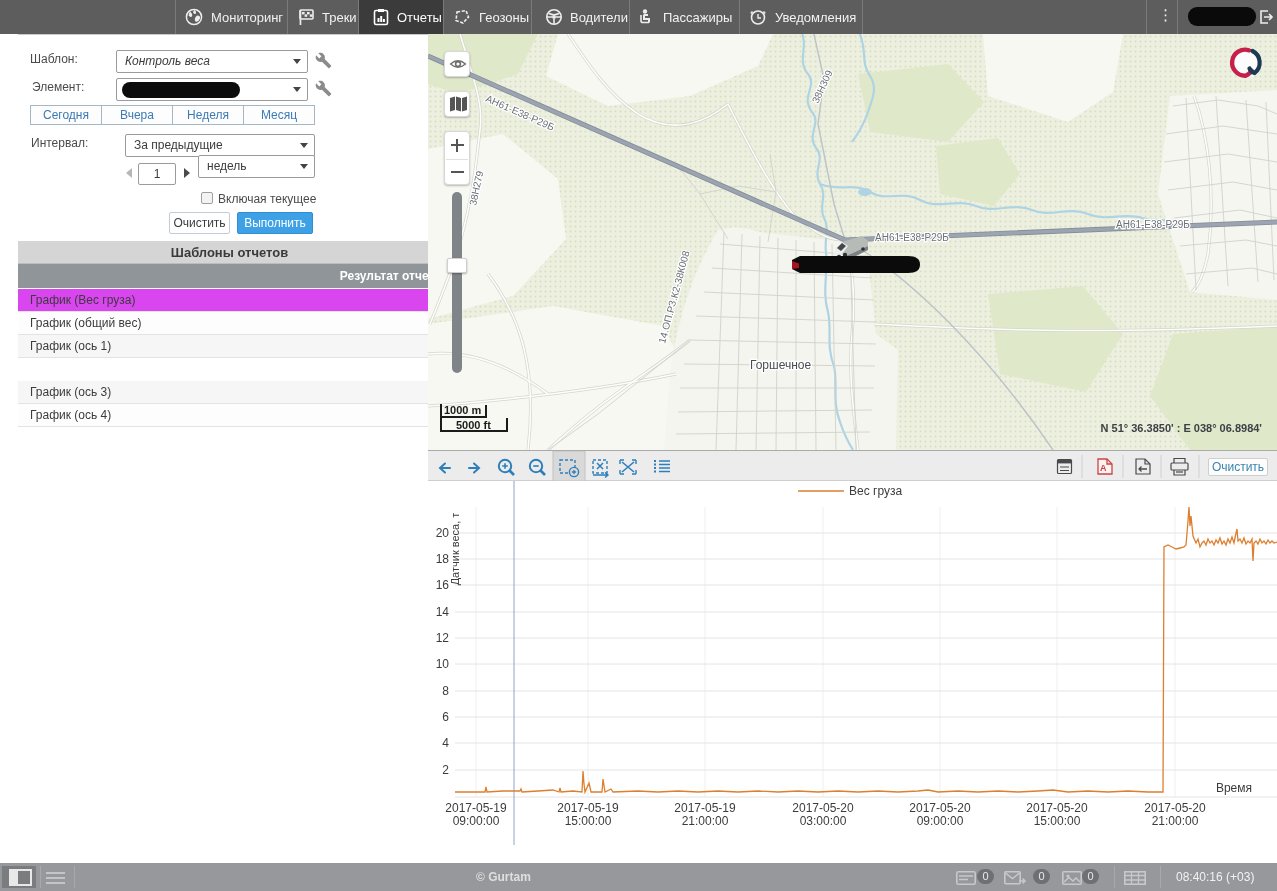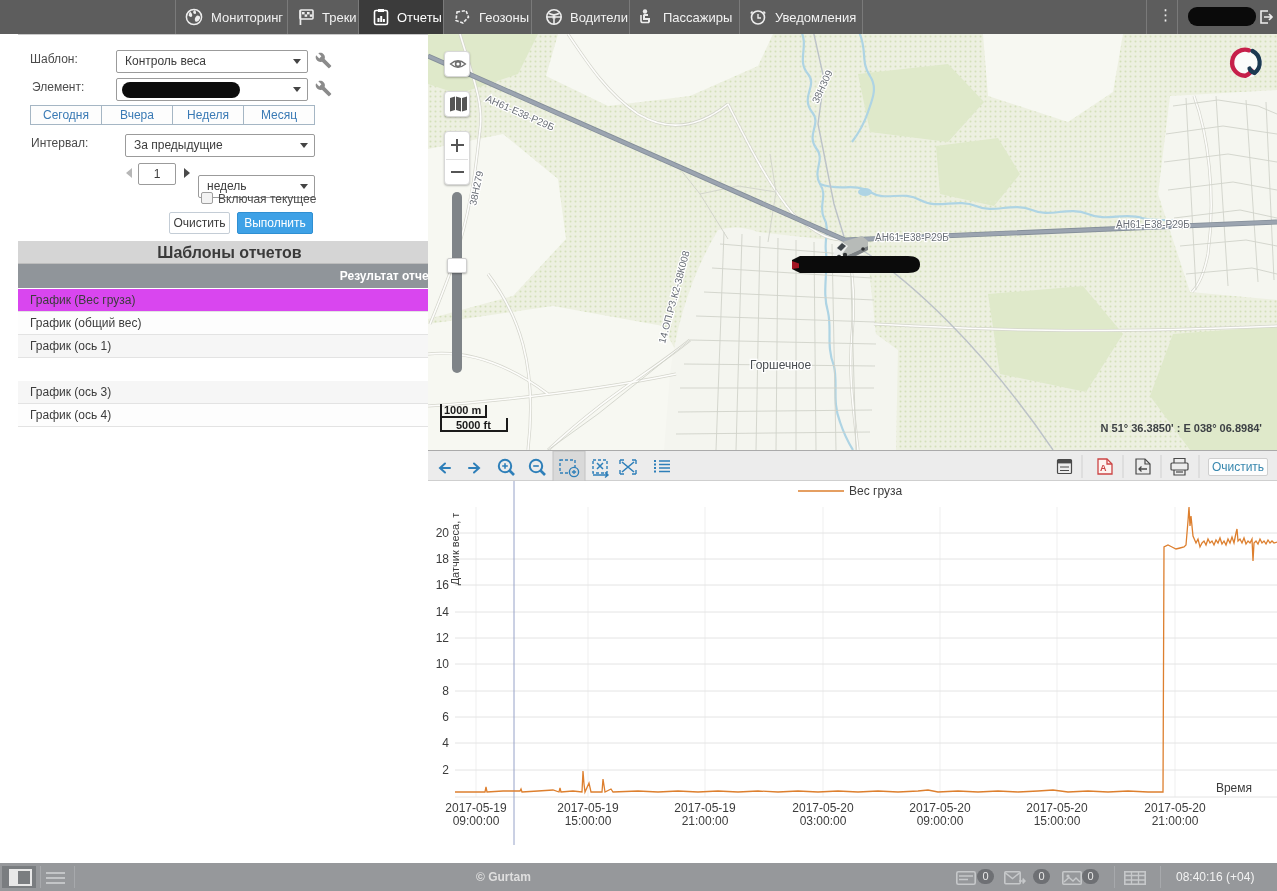--- a/index.html
+++ b/index.html
@@ -16,21 +16,21 @@
 #logo-wrap { position:absolute; left:4px; top:2px; }
 
 
 #left { position:absolute; left:0; top:34px; width:428px; height:829px; background:#fff; border-right:1px solid #9c9c9c; border-top:1px solid #c9c9c9;margin-left:18px;}
 .flabel { position:absolute; font-size:12px; color:#4b4b4b; }
 .sel { position:absolute; background:#fff; border:1px solid #9b9b9b; border-radius:2px; font-size:12px; color:#3c3c3c; }
 .sel .txt { position:absolute; left:8px; top:3px; }
 .sel .arr { position:absolute; right:6px; top:8px; width:0; height:0; border-left:4px solid transparent; border-right:4px solid transparent; border-top:5px solid #444; }
 .btn { position:absolute; background:#fff; border:1px solid #b9c6d2; border-radius:2px; color:#3a7ab5; font-size:12px; text-align:center; }
 .seg { position:absolute; top:104px; height:20px; background:#fdfdfd; border:1px solid #a5b6c4; color:#3a7ab5; font-size:12px; text-align:center; line-height:19px; }
-.secbar1 { position:absolute; left:0; width:423px; height:23px; background:#d5d5d5; border-bottom:1px solid #bdbdbd; color:#3a3a3a; font-weight:bold; font-size:16px; text-align:center; line-height:23px; }
+.secbar1 { position:absolute; left:0; width:423px; height:23px; background:#d5d5d5; border-bottom:1px solid #bdbdbd; color:#3a3a3a; font-weight:bold; font-size:13px; text-align:center; line-height:23px; }
 .secbar2 { position:absolute; left:0; width:423px; height:24px; background:#90959a; color:#fff; font-weight:bold; font-size:12px; text-align:center; line-height:24px; }
 .rrow { position:absolute; left:0; width:423px; height:23px; font-size:12px; color:#3c3c3c; line-height:22px; padding-left:12px; border-bottom:1px solid #e3e3e3; }
 
 
 #map { position:absolute; left:428px; top:34px; width:849px; height:416px; background:#eef1e2; overflow:hidden; }
 .mapbtn { position:absolute; width:26px; background:#fff; border:1px solid #d8d8d8; border-radius:4px; box-shadow:0 1px 2px rgba(0,0,0,0.25); }
 
 
 #ctoolbar { position:absolute; left:428px; top:450px; width:849px; height:31px; background:#ececec; border-top:1px solid #aaaaaa; border-bottom:1px solid #cfcfcf; }
 
@@ -130,21 +130,21 @@
     <div class="abs" style="left:1158px; top:6px; color:#ededed; font-size:15px; letter-spacing:0;">⋮</div>
     <div class="abs" style="left:1188px; top:7px; width:68px; height:19px; background:#0a0a0a; border-radius:9px;"></div>
     <svg class="abs" style="left:1258px; top:9px;" width="16" height="16" viewBox="0 0 16 16">
       <path d="M10,2 L3,2 L3,14 L10,14" fill="none" stroke="#ededed" stroke-width="1.6"></path>
       <path d="M6,8 L14,8 M11,5 L14,8 L11,11" fill="none" stroke="#ededed" stroke-width="1.6"></path>
     </svg>
   </div>
 
   <div id="left">
     <div class="flabel" style="left:12px; top:17px;">Шаблон:</div>
-    <div class="sel" style="left:98px; top:15px; width:192px; height:23px;">
+    <div class="sel" style="left:98px; top:15px; width:192px; height:23px;font-style:italic;">
       <span class="txt">Контроль веса</span>
         <span class="arr"></span>
     </div>
     <svg class="abs" style="left:297px; top:17px;" width="17" height="17" viewBox="0 0 24 24">
       <path d="M22.7,19l-9.1-9.1c0.9-2.3,0.4-5-1.5-6.9c-2-2-5-2.4-7.4-1.3L9,6L6,9L1.6,4.7C0.4,7.1,0.9,10.1,2.9,12.1c1.9,1.9,4.6,2.4,6.9,1.5l9.1,9.1c0.4,0.4,1,0.4,1.4,0l2.3-2.3C23.1,20,23.1,19.4,22.7,19z" fill="#8b8b8b"></path>
     </svg>
     <div class="flabel" style="left:14px; top:45px;">Элемент:</div>
     <div class="sel" style="left:98px; top:43px; width:192px; height:23px;">
       <span class="arr"></span>
       <div class="abs" style="left:5px; top:3px; width:118px; height:16px; background:#0c0c0c; border-radius:8px;"></div>
@@ -161,21 +161,21 @@
     <div class="sel" style="left:107px; top:99px; width:190px; height:23px;">
       <span class="txt">За предыдущие</span>
         <span class="arr"></span>
     </div>
 
     <div class="abs" style="left:108px; top:133px; width:0; height:0; border-top:5px solid transparent; border-bottom:5px solid transparent; border-right:6px solid #b7b7b7;"></div>
     <div class="sel" style="left:120px; top:128px; width:38px; height:22px;">
         <span style="position:absolute; left:0; right:0; top:3px; text-align:center;">1</span>
       </div>
     <div class="abs" style="left:166px; top:133px; width:0; height:0; border-top:5px solid transparent; border-bottom:5px solid transparent; border-left:6px solid #4a4a4a;"></div>
-    <div class="sel" style="left:180px; top:140px; width:117px; height:23px;padding-left:16px;">
+    <div class="sel" style="left:180px; top:120px; width:117px; height:23px;padding-left:16px;">
       <span class="txt">недель</span>
         <span class="arr"></span>
     </div>
 
     <div class="abs" style="left:183px; top:157px; width:12px; height:12px; background:#f3f3f3; border:1px solid #9f9f9f; border-radius:2px;"></div>
     <div class="flabel" style="left:200px; top:157px;">Включая текущее</div>
 
     <div class="btn" style="left:151px; top:177px; width:61px; height:22px; border-color:#c4cdd6; color:#3c3c3c; line-height:21px;">Очистить</div>
     <div class="btn" style="left:219px; top:177px; width:76px; height:22px; background:#3ea1e6; border-color:#2f8fd2; color:#fff; line-height:21px;">Выполнить</div>
 
@@ -505,16 +505,16 @@
       <circle cx="6" cy="5" r="1.6" fill="#c6c8ca"></circle>
       <path d="M2,11 L7,6.5 L11,10 L14,7 L18,11" fill="none" stroke="#c6c8ca" stroke-width="1.4"></path>
     </svg>
     <div class="badge" style="left:1082px;">0</div>
     <div class="vsep" style="left:1114px;"></div>
     <svg class="abs" style="left:1124px; top:8px;" width="22" height="14" viewBox="0 0 22 14">
       <rect x="0.8" y="0.8" width="20.4" height="12.4" fill="none" stroke="#c6c8ca" stroke-width="1.6"></rect>
       <path d="M0.8,4.5 L21.2,4.5 M0.8,9 L21.2,9 M7.5,0.8 L7.5,13.2 M14.5,0.8 L14.5,13.2" stroke="#c6c8ca" stroke-width="1.3"></path>
     </svg>
     <div class="vsep" style="left:1160px;"></div>
-    <div class="abs" style="left:1176px; top:7px; color:#f2f2f2; font-size:12px;">08:40:16 (+04)</div>
+    <div class="abs" style="left:1176px; top:7px; color:#f2f2f2; font-size:12px;">08:40:16 (+03)</div>
   </div>
 
 </div>
 
 </body></html>

